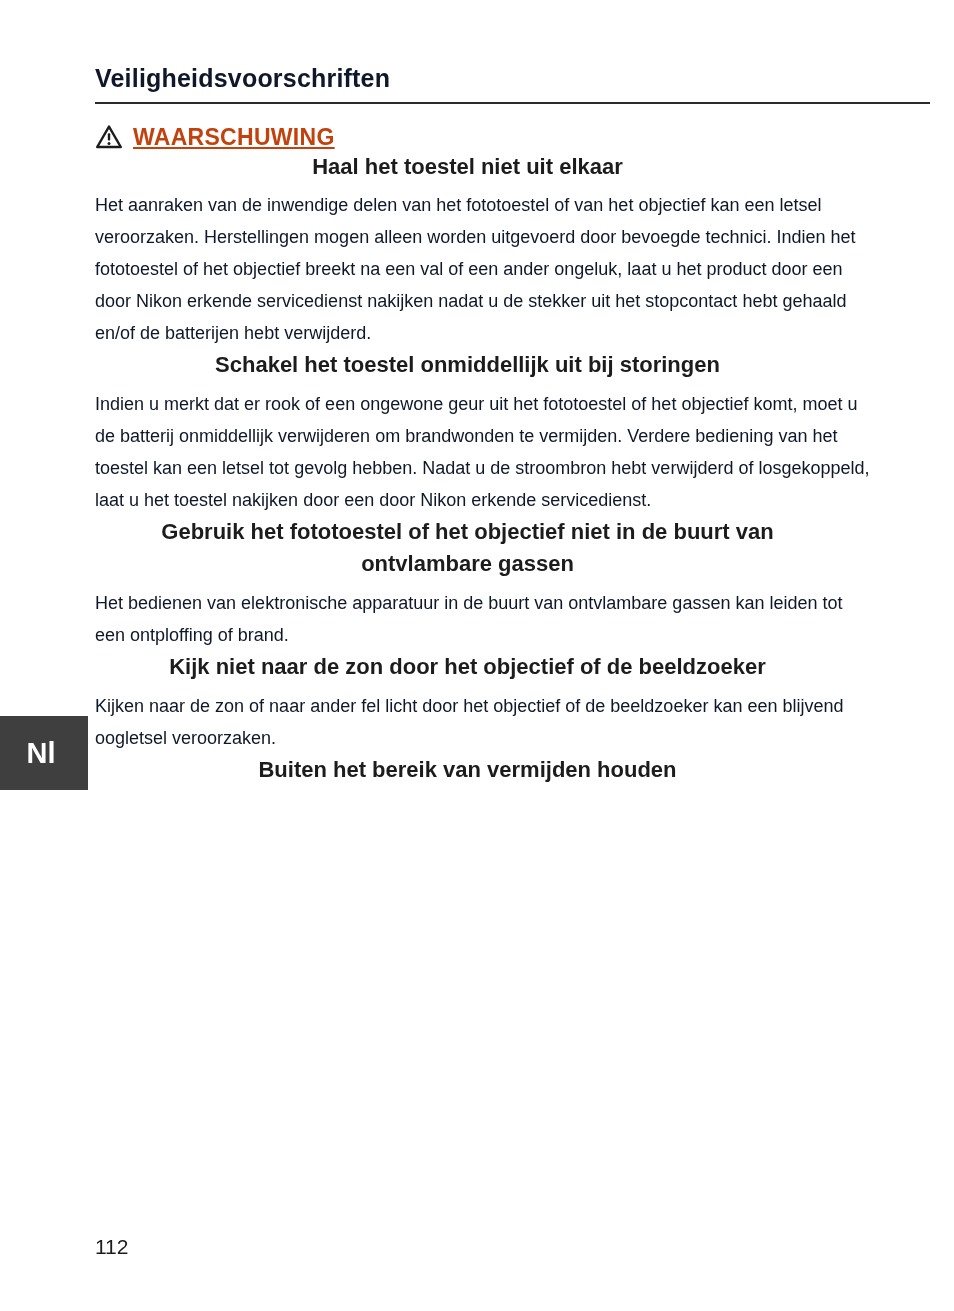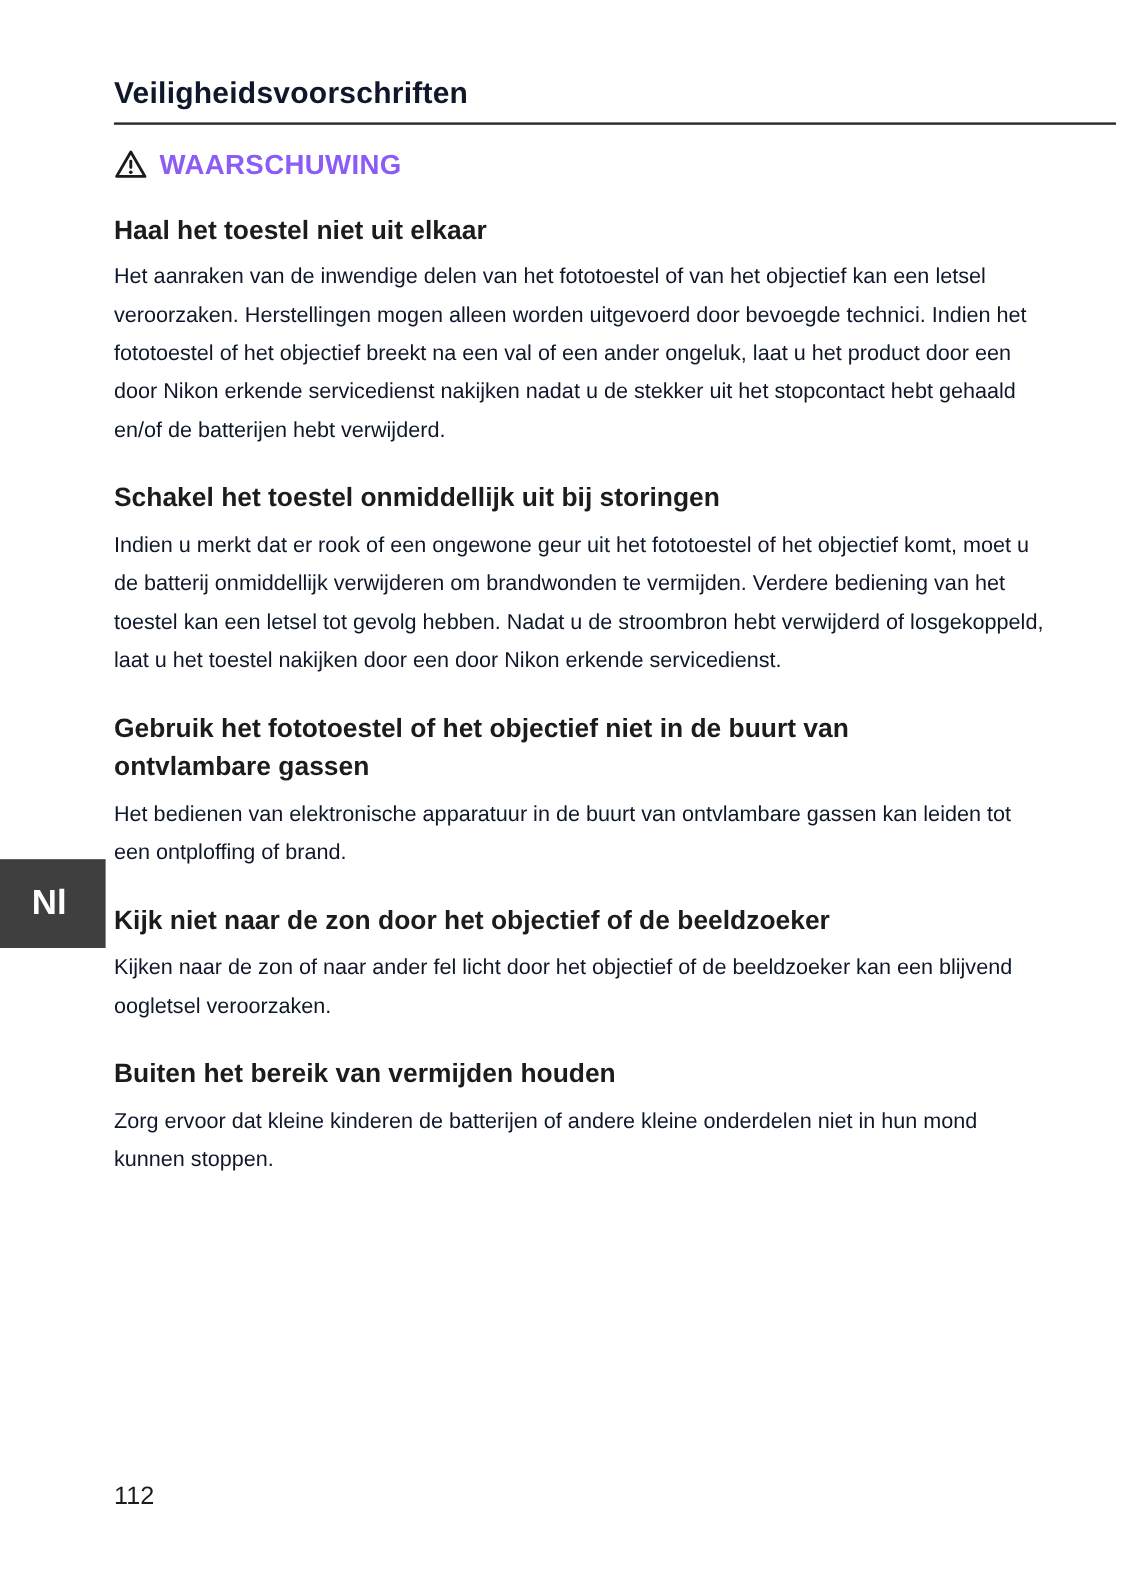--- a/index.html
+++ b/index.html
@@ -29,32 +29,33 @@
   .warning-row {
     margin-top:20px;
     display:flex;
     align-items:center;
     gap:10px;
   }
   .warning-icon { display:inline-flex; align-items:center; }
   .warning-label {
     font-size:23px;
     font-weight:bold;
-    color:#8b5cf6;
+    color:#c2410c;
     letter-spacing:0.3px;
+    text-decoration:underline;
   }
   .section { max-width:790px; }
   .section h2 {
-    margin-top:25px;
     margin-bottom:7px;
     font-size:22px;
     font-weight:600;
     color:#1c1c1c;
     line-height:1.45;
     max-width:745px;
+    text-align:center;
   }
   .section p {
     font-size:18px;
     color:#0f172a;
     line-height:32px;
     max-width:775px;
   }
   .nl-tab {
     position:absolute;
     left:0; top:716px;
@@ -110,20 +111,19 @@
     <p>Het bedienen van elektronische apparatuur in de buurt van ontvlambare gassen kan leiden tot een ontploffing of brand.</p>
   </section>
 
   <section class="section">
     <h2>Kijk niet naar de zon door het objectief of de beeldzoeker</h2>
     <p>Kijken naar de zon of naar ander fel licht door het objectief of de beeldzoeker kan een blijvend oogletsel veroorzaken.</p>
   </section>
 
   <section class="section">
     <h2>Buiten het bereik van vermijden houden</h2>
-    <p>Zorg ervoor dat kleine kinderen de batterijen of andere kleine onderdelen niet in hun mond kunnen stoppen.</p>
   </section>
 
 </div>
 
 <div class="nl-tab">Nl</div>
 
 <div class="page-number">112</div>
 
 </body></html>

